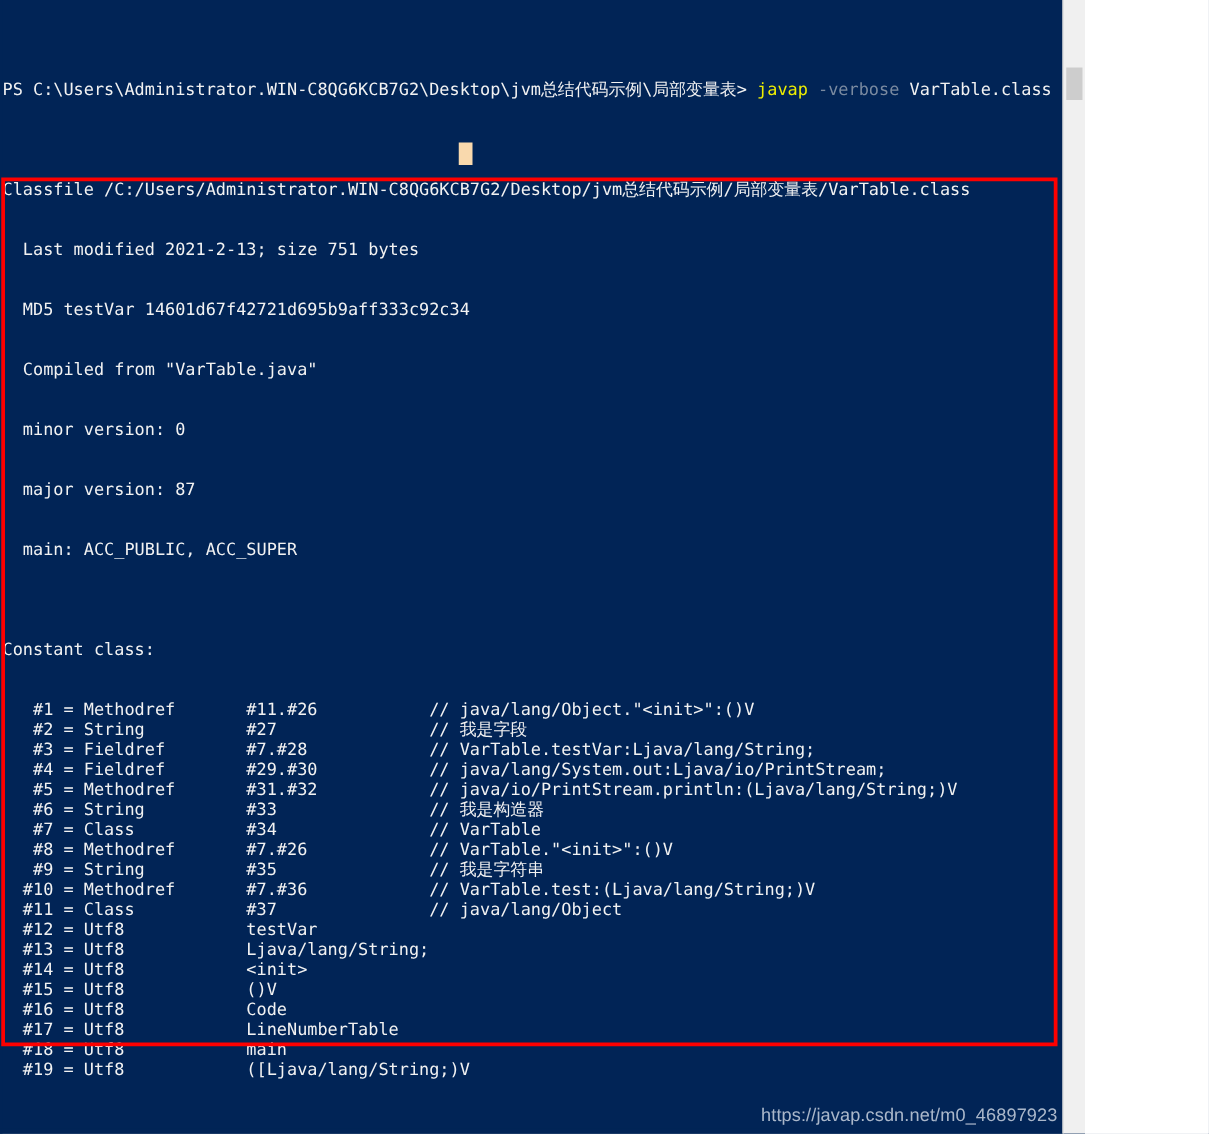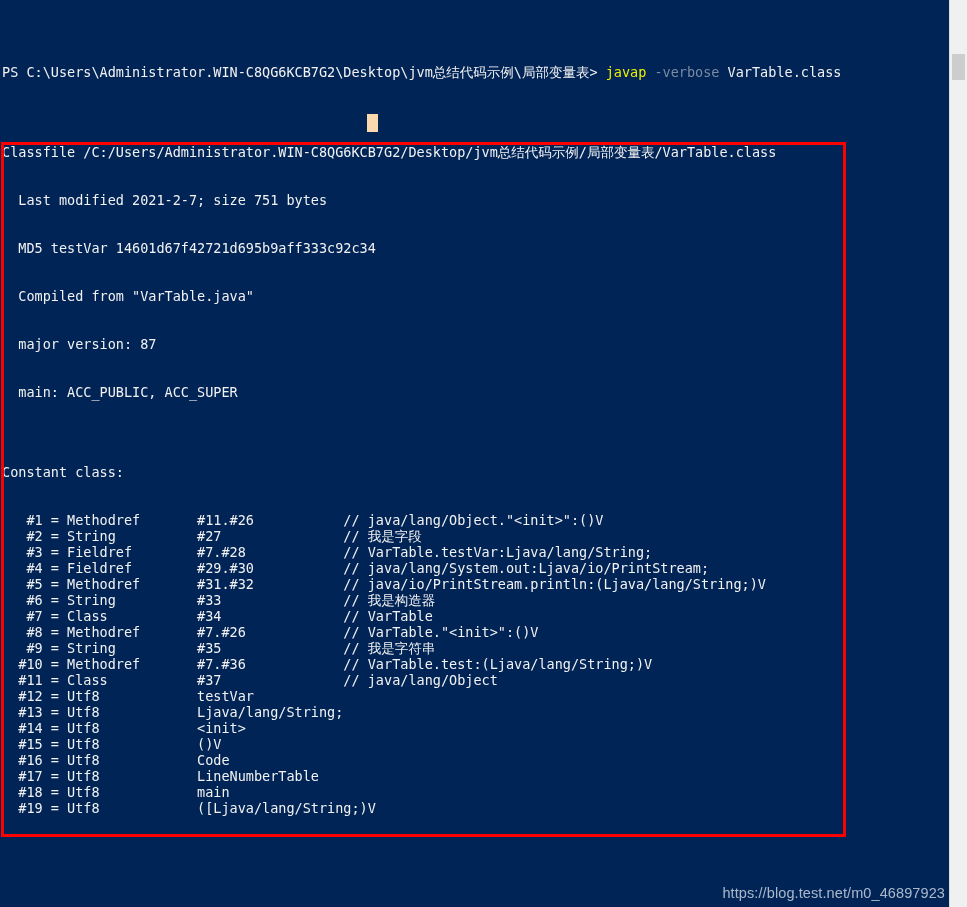--- a/index.html
+++ b/index.html
@@ -13,21 +13,21 @@
     height: 907px;
     overflow: hidden;
     font-family: "DejaVu Sans Mono", "Liberation Mono", monospace;
   }
 
   
   #console-window {
     position: absolute;
     left: 0;
     top: 0;
-    width: 967px;
+    width: 868px;
     height: 907px;
     background: #012456;
     overflow: hidden;
   }
 
   
   #console-text {
     position: absolute;
     left: 0;
     top: 0;
@@ -139,41 +139,42 @@
   <div id="window-left-edge"></div>
   <div id="window-bottom-edge"></div>
 
   <div id="console-text">
 
     
     <span class="ln"><span class="c-white">PS C:\Users\Administrator.WIN-C8QG6KCB7G2\Desktop\jvm总结代码示例\局部变量表&gt; </span><span class="c-yellow">javap</span><span class="c-white"> </span><span class="c-gray">-verbose</span><span class="c-white"> </span><span class="c-white">VarTable.class</span></span>
 
     
     <span class="ln c-white">Classfile /C:/Users/Administrator.WIN-C8QG6KCB7G2/Desktop/jvm总结代码示例/局部变量表/VarTable.class</span>
-    <span class="ln c-white">  Last modified 2021-2-7; size 751 bytes</span>
+    <span class="ln c-white">  Last modified 2021-2-13; size 751 bytes</span>
     <span class="ln c-white">  MD5 testVar 14601d67f42721d695b9aff333c92c34</span>
     <span class="ln c-white">  Compiled from "VarTable.java"</span>
+    <span class="ln c-white">  minor version: 0</span>
     <span class="ln c-white">  major version: 87</span>
     <span class="ln c-white">  main: ACC_PUBLIC, ACC_SUPER</span>
 
     
     <span class="ln c-white">Constant class:</span>
     <div id="constant-pool-rows"><span class="ln c-white">   #1 = Methodref       #11.#26           // java/lang/Object."&lt;init&gt;":()V</span><span class="ln c-white">   #2 = String          #27               // 我是字段</span><span class="ln c-white">   #3 = Fieldref        #7.#28            // VarTable.testVar:Ljava/lang/String;</span><span class="ln c-white">   #4 = Fieldref        #29.#30           // java/lang/System.out:Ljava/io/PrintStream;</span><span class="ln c-white">   #5 = Methodref       #31.#32           // java/io/PrintStream.println:(Ljava/lang/String;)V</span><span class="ln c-white">   #6 = String          #33               // 我是构造器</span><span class="ln c-white">   #7 = Class           #34               // VarTable</span><span class="ln c-white">   #8 = Methodref       #7.#26            // VarTable."&lt;init&gt;":()V</span><span class="ln c-white">   #9 = String          #35               // 我是字符串</span><span class="ln c-white">  #10 = Methodref       #7.#36            // VarTable.test:(Ljava/lang/String;)V</span><span class="ln c-white">  #11 = Class           #37               // java/lang/Object</span><span class="ln c-white">  #12 = Utf8            testVar</span><span class="ln c-white">  #13 = Utf8            Ljava/lang/String;</span><span class="ln c-white">  #14 = Utf8            &lt;init&gt;</span><span class="ln c-white">  #15 = Utf8            ()V</span><span class="ln c-white">  #16 = Utf8            Code</span><span class="ln c-white">  #17 = Utf8            LineNumberTable</span><span class="ln c-white">  #18 = Utf8            main</span><span class="ln c-white">  #19 = Utf8            ([Ljava/lang/String;)V</span></div>
 
     
     
     
     
     
 
   </div>
 
   <div id="cursor-block"></div>
 
   <div id="red-highlight-box"></div>
 
-  <div id="watermark">https://blog.test.net/m0_46897923</div>
+  <div id="watermark">https://javap.csdn.net/m0_46897923</div>
 
   <div id="console-scrollbar">
     <div id="console-scrollbar-thumb"></div>
   </div>
 
 </div>
 
 </body></html>

